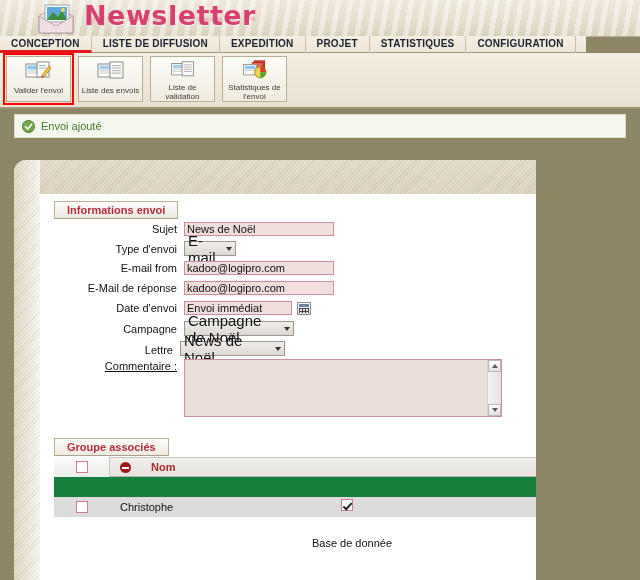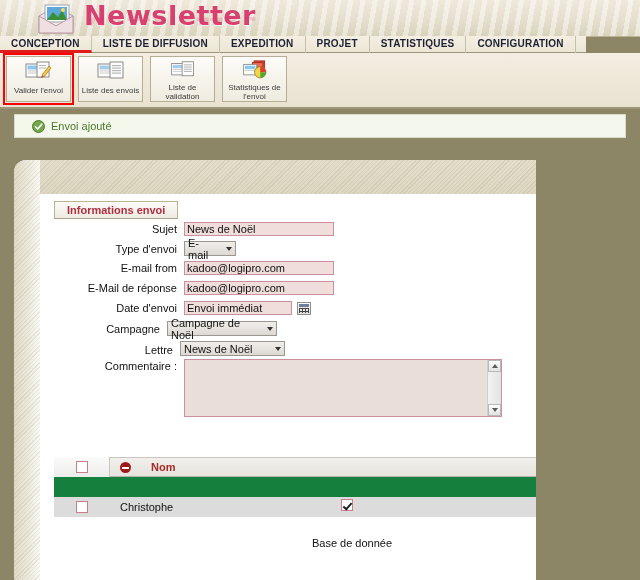--- a/index.html
+++ b/index.html
@@ -86,21 +86,21 @@
     font-size:8px;color:#3a3a3a;text-align:center;line-height:9px;
     margin-top:2px;padding:0 2px;
   }
   .tb-icon{width:28px;height:24px;position:relative;}
   
   .notice{
     position:absolute;left:14px;top:114px;width:612px;height:24px;
     background:#f4f7ec;
     border:1px solid #d7ddc5;
     display:flex;align-items:center;
-    box-sizing:border-box;padding-left:17px;gap:6px;
+    box-sizing:border-box;padding-left:7px;gap:6px;
   }
   .notice .txt{color:#4a7a2a;font-size:11px;}
   .check-circle{width:13px;height:13px;flex:0 0 13px;}
   
   .pagewrap{
     position:absolute;left:14px;top:160px;width:522px;height:420px;
     background:#fff;
     border-top-left-radius:12px;
     overflow:hidden;
   }
@@ -150,21 +150,21 @@
     height:14px;line-height:14px;
     font-size:11px;color:#111;
     font-family:"Liberation Sans","DejaVu Sans",sans-serif;
     padding:0 2px;box-sizing:border-box;
     outline:none;
   }
   .fselect{
     display:inline-flex;align-items:center;justify-content:space-between;
     background:linear-gradient(180deg,#f1eeea 0%,#ddd8d3 100%);
     border:1px solid #9b9690;
-    height:15px;font-size:11px;color:#111;
+    height:15px;font-size:15px;color:#111;
     padding:0 3px;box-sizing:border-box;cursor:pointer;
   }
   .fselect .caret{
     width:0;height:0;border-left:3.5px solid transparent;
     border-right:3.5px solid transparent;border-top:4px solid #333;
     margin-left:7px;
   }
   .ftextarea{
     background:#eaded8;border:1px solid #cc8f9c;
     width:318px;height:58px;box-sizing:border-box;
@@ -372,51 +372,52 @@
     <div class="flabel">E-Mail de réponse</div>
     <input class="finput" style="width: 150px;" value="kadoo@logipro.com">
   </div>
 
   <div class="formrow" style="left:60px;top:141px;">
     <div class="flabel">Date d'envoi</div>
     <input class="finput" style="width: 108px;" value="Envoi immédiat">
     <div class="calbtn"></div>
   </div>
 
-  <div class="formrow" style="left:43px;top:161px;">
+  <div class="formrow" style="left:60px;top:161px;">
     <div class="flabel">Campagne</div>
     <div class="fselect" style="width:110px;">
       <span>Campagne de Noël</span>
       <span class="caret"></span>
     </div>
   </div>
 
   <div class="formrow" style="left:56px;top:181px;align-items:flex-end;">
     <div class="flabel">Lettre</div>
     <div class="fselect" style="width:105px;">
       <span>News de Noël</span>
       <span class="caret"></span>
     </div>
   </div>
 
   <div class="formrow" style="left:60px;top:199px;align-items:flex-start;">
-    <div class="flabel" style="line-height:14px;">Commentaire :</div>
+    <div class="flabel" style="line-height:14px;text-decoration:underline;">Commentaire :</div>
     <div style="position:relative;">
       <textarea class="ftextarea" style=""></textarea>
       <div class="vscroll">
         <div class="arr up">
             <span class="tri-u"></span>
           </div>
         <div class="arr dn">
             <span class="tri-d"></span>
           </div>
       </div>
     </div>
   </div>
 
+  <div class="paneltab" style="left:40px;top:278px;">Groupe associés</div>
 
   <div style="position:absolute;left:40px;top:297px;width:586px;">
 
     <div class="grow hdrrow">
       <div class="gcell-cb">
         <span class="cbx"></span>
       </div>
       <div class="gcell-nm">
         <span class="hdr-nm">
           <span class="minus-circle"></span>

